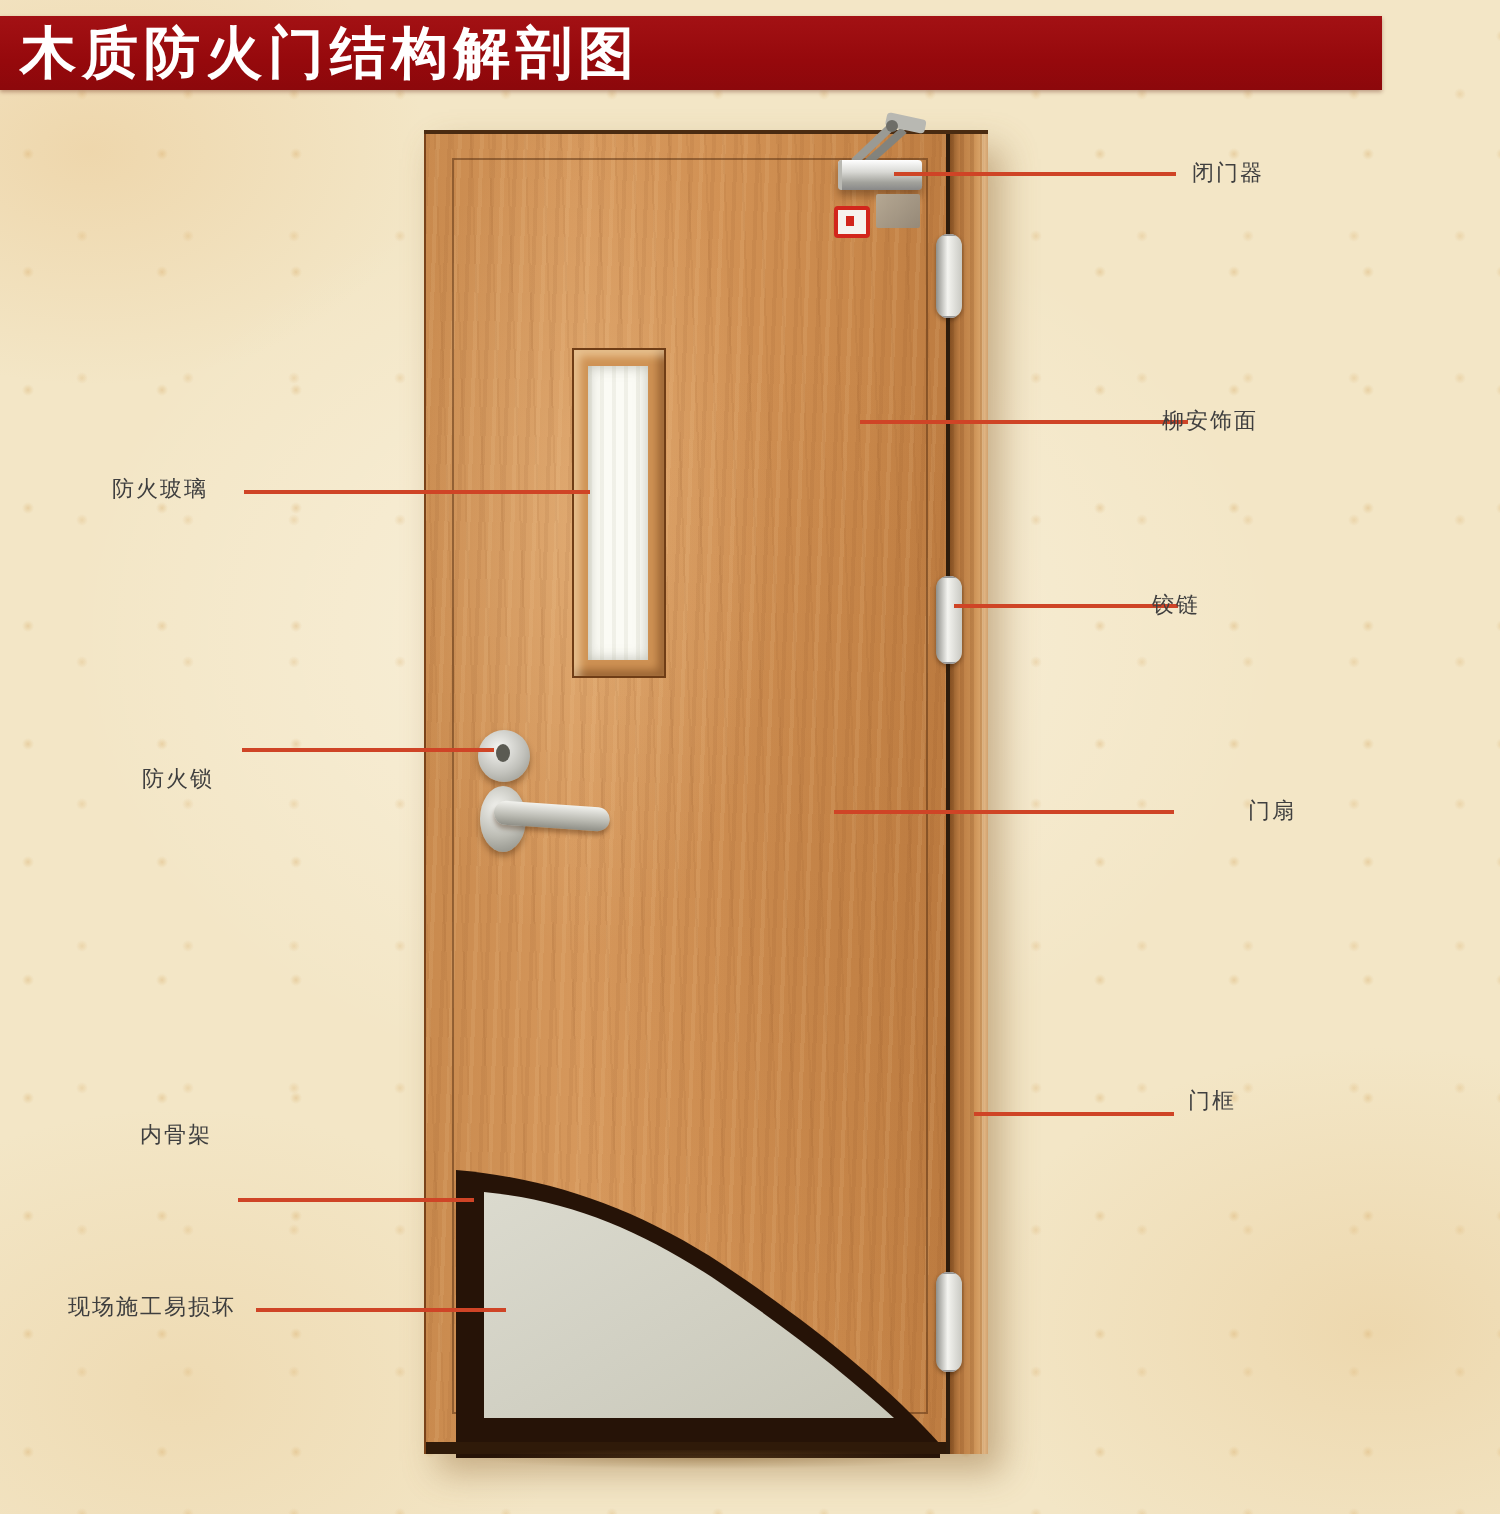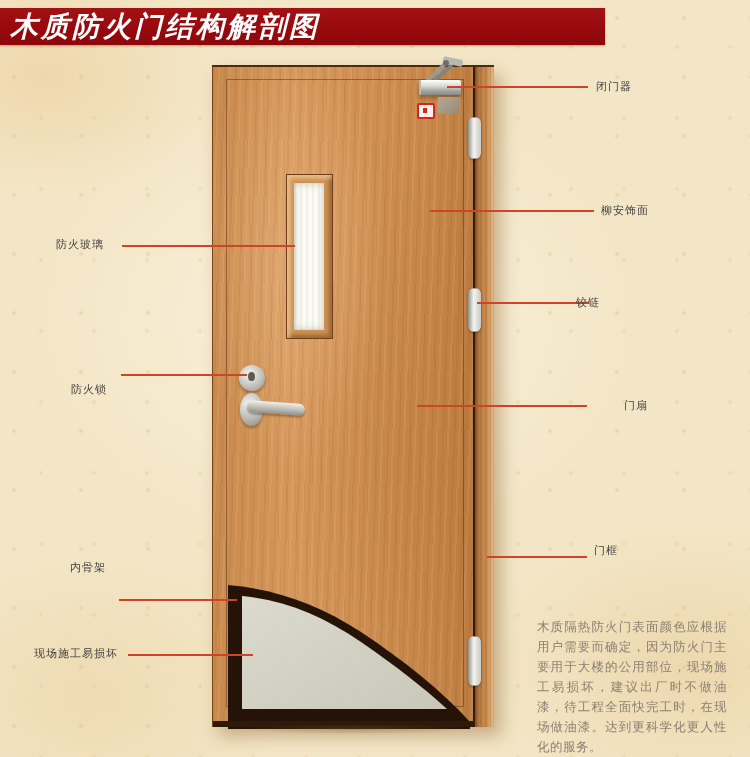--- a/index.html
+++ b/index.html
@@ -8,23 +8,23 @@
     background:
       radial-gradient(ellipse 260px 180px at 6% 10%, rgba(226,175,105,.28), transparent 65%),
       radial-gradient(ellipse 320px 220px at 92% 88%, rgba(224,183,118,.30), transparent 65%),
       radial-gradient(ellipse 300px 220px at 12% 92%, rgba(222,178,110,.22), transparent 65%),
       radial-gradient(circle 2px at 14px 18px, rgba(205,150,70,.28), transparent 3px),
       radial-gradient(circle 1.5px at 41px 47px, rgba(205,150,70,.22), transparent 3px),
       radial-gradient(ellipse 420px 320px at 45% 42%, rgba(255,250,238,.55), transparent 72%),
       #f3e6c6;
     background-size:auto,auto,auto,67px 59px,53px 71px,auto,auto;}
   
-  .banner{position:absolute;left:0;top:8px;width:605px;height:37px;
+  .banner{position:absolute;left:0;top:8px;width:691px;height:37px;
     background:linear-gradient(180deg,#a31114,#96090c 60%,#8c080b);
-    box-shadow:0 1px 2px rgba(90,20,10,.35);font-style:italic;}
+    box-shadow:0 1px 2px rgba(90,20,10,.35);}
   .banner h1{margin:0;padding:0 0 0 10px;font-size:28px;line-height:37px;font-weight:bold;
     color:#fff;letter-spacing:3px;}
   
   .door{position:absolute;left:212px;top:65px;width:282px;height:662px;
     border-top:2px solid #4a2b11;box-sizing:border-box;
     box-shadow:7px 9px 16px rgba(145,105,55,.45);}
   .leaf{position:absolute;left:0;top:0;width:261px;height:660px;
     border-left:1px solid #7a431a;box-sizing:border-box;
     background:
       repeating-linear-gradient(92deg, rgba(120,60,20,.08) 0 2px, transparent 2px 5px, rgba(255,220,170,.10) 5px 7px, transparent 7px 11px),
@@ -149,26 +149,25 @@
   <span class="co-text" style="left:70px;top:560px">内骨架</span>
   <div class="co-line" style="left:119px;top:599px;width:118px"></div>
 
   <span class="co-text" style="left:34px;top:646px">现场施工易损坏</span>
   <div class="co-line" style="left:128px;top:654px;width:125px"></div>
 
   <div class="co-line" style="left:447px;top:86px;width:141px"></div>
   <span class="co-text" style="left:596px;top:79px">闭门器</span>
 
   <div class="co-line" style="left:430px;top:210px;width:164px"></div>
-  <span class="co-text" style="left:601px;top:203px">柳安饰面</span>
+  <span class="co-text" style="left:581px;top:203px">柳安饰面</span>
 
   <div class="co-line" style="left:477px;top:302px;width:112px"></div>
   <span class="co-text" style="left:576px;top:295px">铰链</span>
 
   <div class="co-line" style="left:417px;top:405px;width:170px"></div>
   <span class="co-text" style="left:624px;top:398px">门扇</span>
 
   <div class="co-line" style="left:487px;top:556px;width:100px"></div>
   <span class="co-text" style="left:594px;top:543px">门框</span>
 
-  <p class="description">木质隔热防火门表面颜色应根据用户需要而确定，因为防火门主要用于大楼的公用部位，现场施工易损坏，建议出厂时不做油漆，待工程全面快完工时，在现场做油漆。达到更科学化更人性化的服务。</p>
 
 </div>
 
 </body></html>

